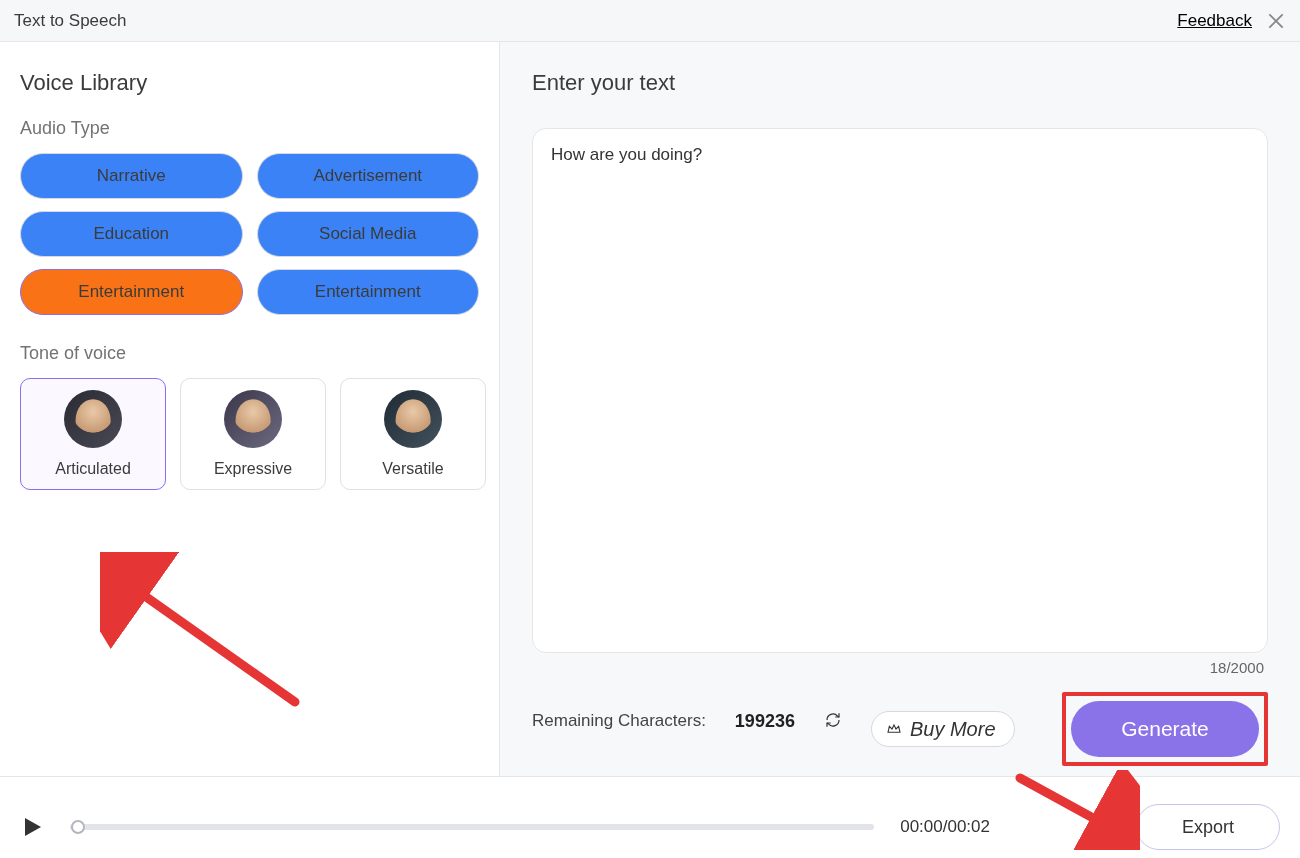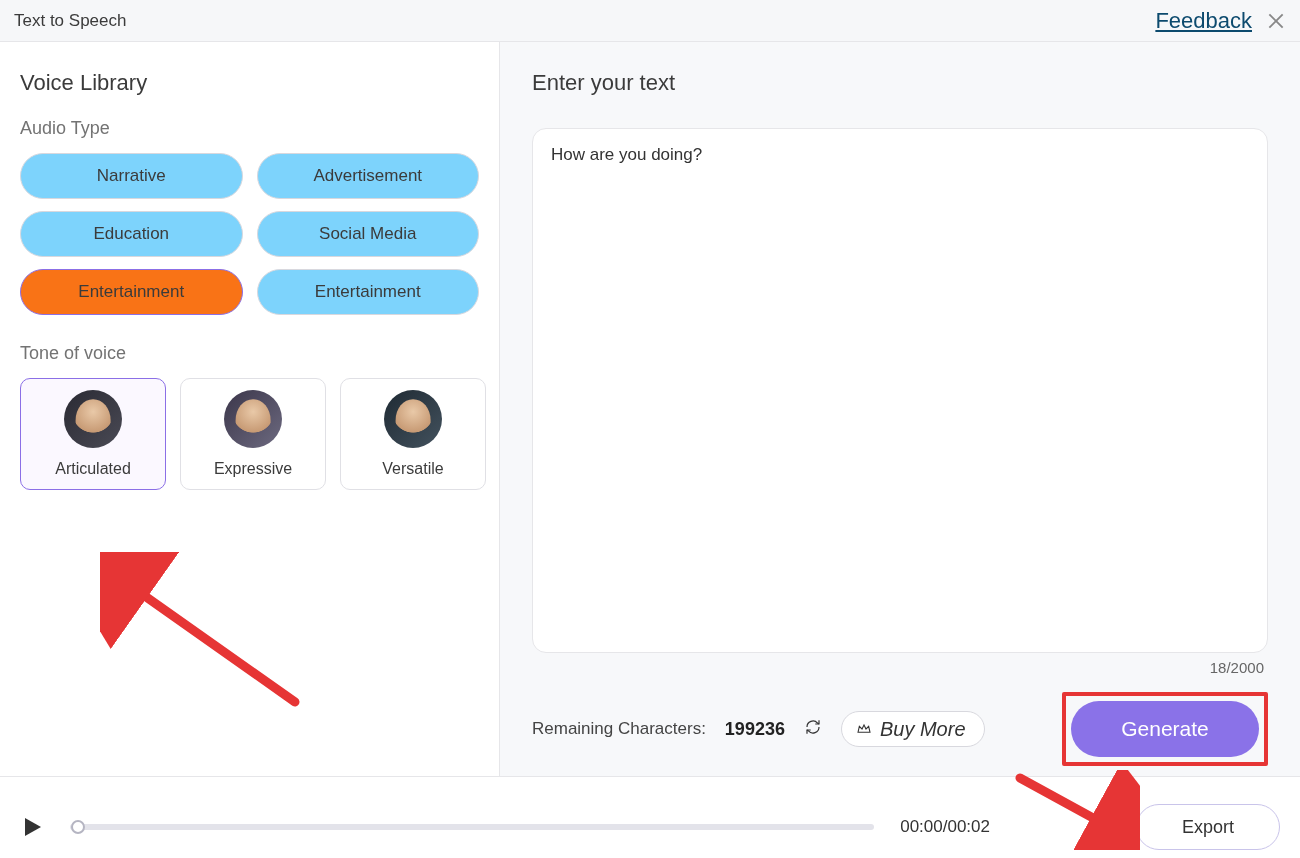--- a/index.html
+++ b/index.html
@@ -26,22 +26,22 @@
   .header-title {
     font-size: 17px;
     color: #3b3b3b;
   }
   .header-right {
     display: flex;
     align-items: center;
     gap: 14px;
   }
   .feedback-link {
-    font-size: 22px;
-    color: #0c4a6e;
+    font-size: 17px;
+    color: #000000;
     text-decoration: underline;
     cursor: pointer;
   }
   .close-x {
     cursor: pointer;
     display: flex;
     align-items: center;
   }
   .close-x svg { width: 20px; height: 20px; stroke: #888; stroke-width: 2.2; }
 
@@ -78,21 +78,21 @@
   }
   .pill {
     height: 46px;
     border: 1px solid #d8d8de;
     border-radius: 23px;
     display: flex;
     align-items: center;
     justify-content: center;
     font-size: 17px;
     color: #3b3b3b;
-    background: #7dd3fc;
+    background: #3b82f6;
     cursor: pointer;
   }
   .pill.selected {
     border-color: #8b6fe6;
     background: #f97316;
   }
 
   .tone-grid {
     display: grid;
     grid-template-columns: repeat(3, 146px);
@@ -176,22 +176,22 @@
 
   .action-row {
     display: flex;
     align-items: center;
     justify-content: space-between;
     margin-top: 16px;
     gap: 18px;
   }
   .remaining-group {
     display: flex;
-    align-items: center;
-    gap: 19px;
+    align-items: flex-start;
+    gap: 29px;
   }
   .remaining-label { font-size: 17px; color: #444; }
   .remaining-value { font-size: 18px; font-weight: 700; color: #222; }
   .refresh-icon svg { width: 18px; height: 18px; stroke: #333; fill:none; stroke-width:1.6; cursor:pointer;}
   .buy-more {
     height: 36px;
     padding: 0 18px 0 14px;
     border: 1px solid #d8d8de;
     border-radius: 18px;
     background: #fff;

